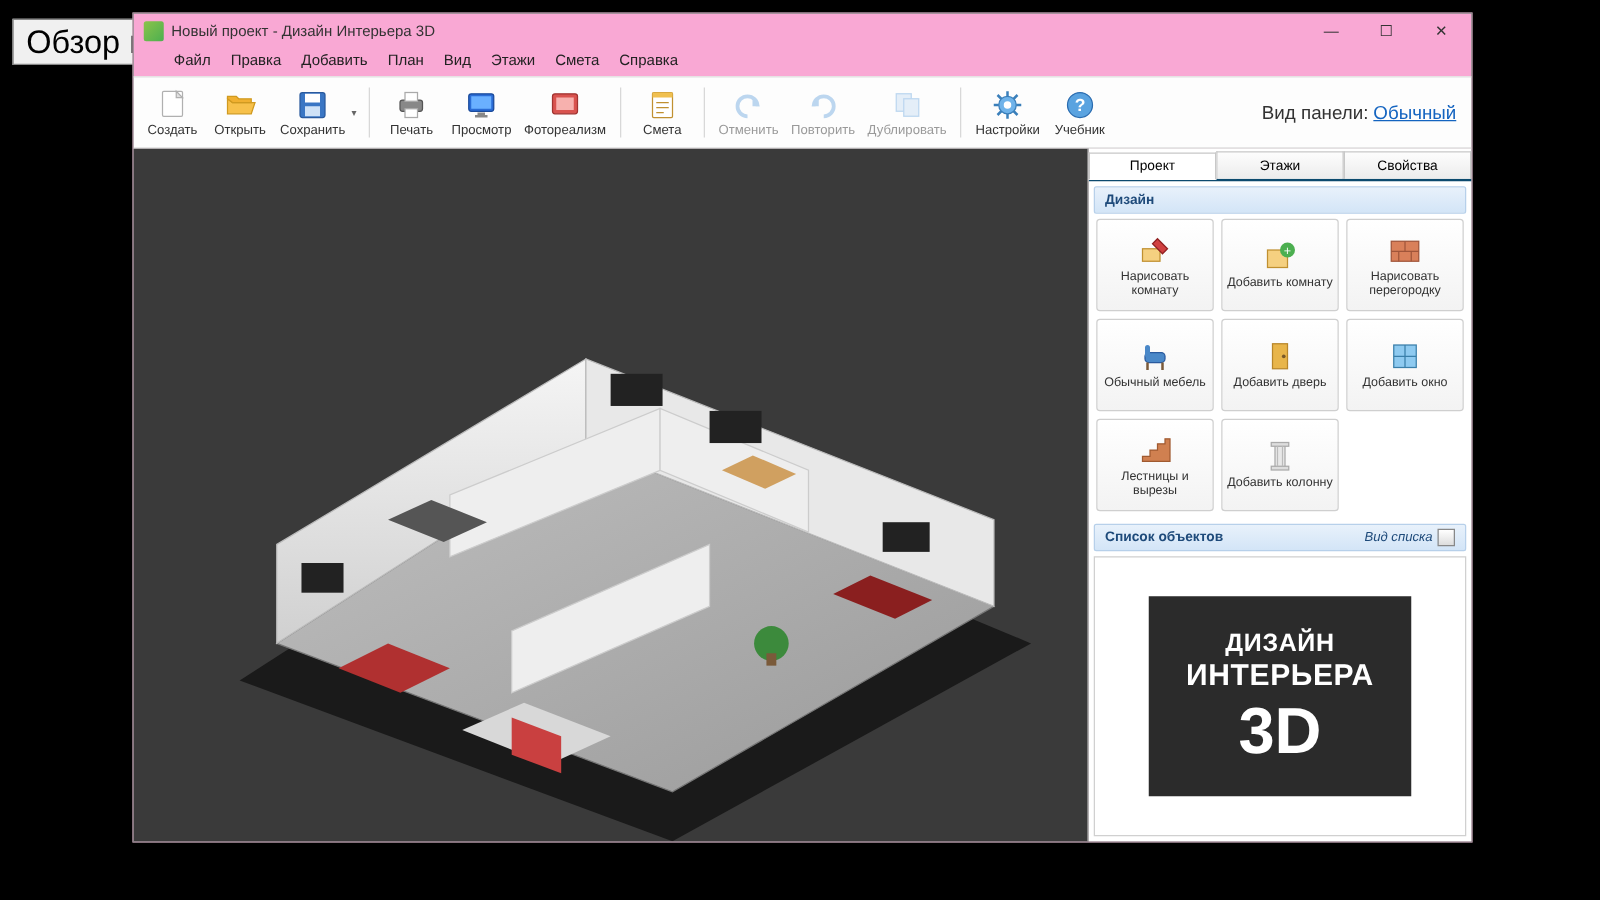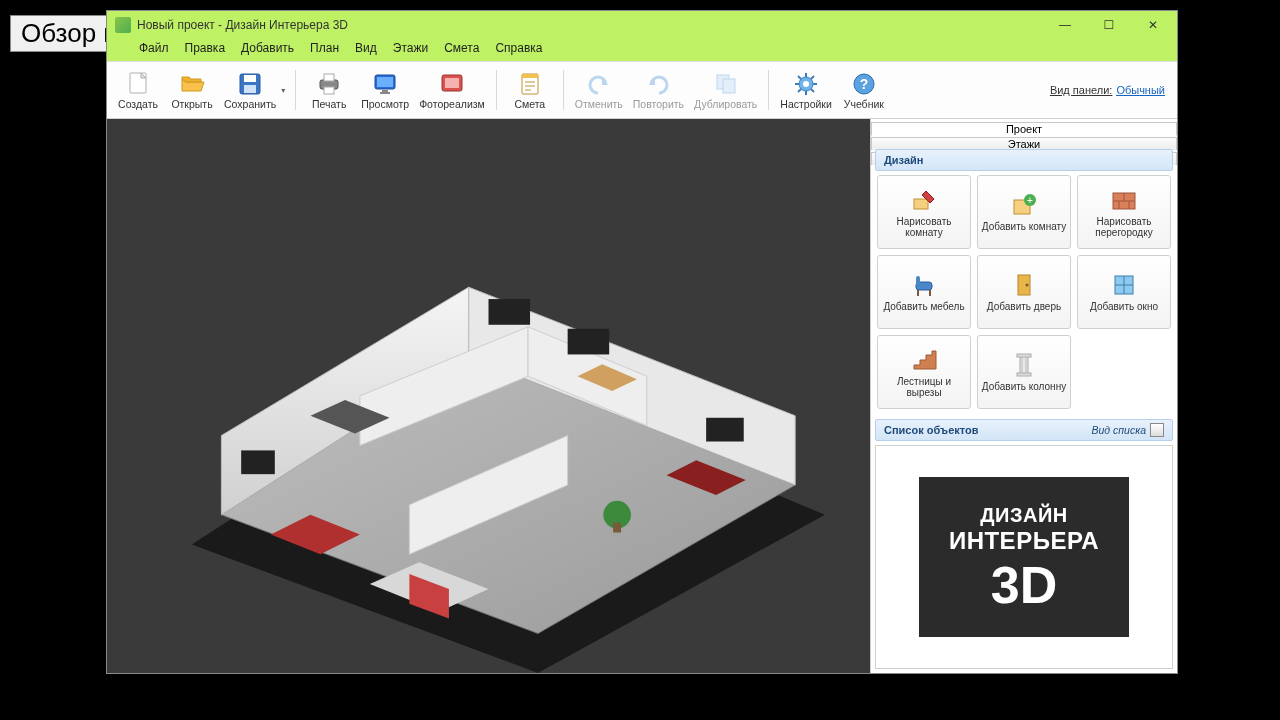--- a/index.html
+++ b/index.html
@@ -4,47 +4,47 @@
 <style>
 * { box-sizing: border-box; margin: 0; padding: 0; font-family: "Segoe UI", Tahoma, sans-serif; }
 html, body { width: 1280px; height: 720px; overflow: hidden; }
 body { background: #000; display: flex; flex-direction: column; }
 .stage { width: 1280px; height: 720px; background: #000; position: relative; }
 .letterbox-top, .letterbox-bottom { background: #000; width: 100%; }
 .letterbox-top { height: 10px; }
 .letterbox-bottom { height: 46px; display: flex; align-items: center; padding-left: 10px; }
 .caption-bar { background: #f0f0f0; border: 1px solid #888; color: #000; font-size: 26px; padding: 2px 10px; font-family: Arial, sans-serif; }
 
-.window { position: absolute; top: 10px; left: 106px; width: 1072px; height: 664px; background: #bef264; border: 1px solid #8a8a8a; display: flex; flex-direction: column; }
+.window { position: absolute; top: 10px; left: 106px; width: 1072px; height: 664px; background: #f9a8d4; border: 1px solid #8a8a8a; display: flex; flex-direction: column; }
 
 .titlebar { height: 28px; display: flex; align-items: center; padding: 0 2px 0 8px; font-size: 12px; color: #333; }
 .titlebar .app-icon { width: 16px; height: 16px; background: linear-gradient(135deg,#8bc34a,#4caf50); border-radius: 2px; margin-right: 6px; }
 .titlebar .title { flex: 1; }
 .titlebar .winbtn { width: 44px; height: 28px; display: flex; align-items: center; justify-content: center; font-size: 12px; color: #333; }
 
 .menubar { height: 22px; display: flex; align-items: flex-start; padding: 0 4px; font-size: 12px; color: #222; margin-left: 20px; }
 .menubar .mitem { padding: 2px 8px; }
 
 .toolbar { height: 58px; border-top: 1px solid #e0e0e0; border-bottom: 1px solid #d0d0d0; display: flex; align-items: stretch; padding: 2px 4px; background: #fdfdfd; }
 .tool { display: flex; flex-direction: column; align-items: center; justify-content: center; min-width: 54px; padding: 2px 4px; font-size: 10.5px; color: #333; border: 1px solid transparent; border-radius: 3px; position: relative; }
 .tool.disabled { color: #9a9a9a; }
 .tool .ticon { width: 28px; height: 26px; display: flex; align-items: center; justify-content: center; margin-bottom: 1px; }
 .tool .drop { position: absolute; right: 0; top: 0; width: 10px; height: 100%; display: flex; align-items: center; justify-content: center; font-size: 8px; color: #666; }
 .toolsep { width: 1px; background: #d8d8d8; margin: 6px 6px; }
-.toolbar-right { margin-left: auto; display: flex; align-items: center; font-size: 11px; color: #333; padding-right: 8px; text-decoration: underline; }
+.toolbar-right { margin-left: auto; display: flex; align-items: center; font-size: 15px; color: #333; padding-right: 8px; }
 .toolbar-right a { color: #1464c0; text-decoration: underline; margin-left: 4px; }
 
 .body { flex: 1; display: flex; min-height: 0; }
 .viewport { flex: 1; background: #3a3a3a; position: relative; overflow: hidden; border-right: 1px solid #ccc; }
 
 .floor3d { position: absolute; inset: 0; display: flex; align-items: center; justify-content: center; }
 .floor3d svg { width: 100%; height: 100%; }
 
 .sidepanel { width: 306px; background: #fff; display: flex; flex-direction: column; }
-.tabs { display: flex; height: 26px; border-bottom: 6px solid #0c4a6e; flex-direction: column; }
+.tabs { display: flex; height: 26px; border-bottom: 2px solid #0c4a6e; }
 .tab { flex: 1; display: flex; align-items: center; justify-content: center; font-size: 11px; border: 1px solid #c8c8c8; border-bottom: none; background: linear-gradient(#fdfdfd,#ececec); margin-top: 2px; }
 .tab.active { background: #fff; border-bottom: 1px solid #fff; position: relative; top: 1px; font-weight: 500; }
 .panel-section-title { background: linear-gradient(#e8f1fb,#d3e5f7); border: 1px solid #b7d0ea; height: 22px; display: flex; align-items: center; padding: 0 8px; font-size: 11px; font-weight: bold; color: #1e4a7a; margin: 4px; border-radius: 2px; }
 .panel-section-title .rightlink { margin-left: auto; font-weight: normal; font-size: 10.5px; color: #1e4a7a; display: flex; align-items: center; gap: 4px; font-style: italic; }
 
 .design-grid { display: grid; grid-template-columns: repeat(3, 1fr); gap: 6px; padding: 0 6px 6px 6px; }
 .dcell { border: 1px solid #cfcfcf; border-radius: 3px; background: linear-gradient(#ffffff,#f3f3f3); height: 74px; display: flex; flex-direction: column; align-items: center; justify-content: center; font-size: 10px; color: #333; text-align: center; line-height: 1.15; padding: 4px 2px; }
 .dcell .dicon { width: 30px; height: 28px; display: flex; align-items: center; justify-content: center; margin-bottom: 2px; }
 
 .objlist { flex: 1; margin: 0 4px 4px 4px; border: 1px solid #d0d0d0; background: #fff; display: flex; align-items: center; justify-content: center; }
@@ -308,21 +308,21 @@
           </div>
           <div class="dcell">
             <div class="dicon">
                 <svg width="28" height="26">
                   <rect x="6" y="10" width="16" height="8" rx="3" fill="#4a88c8" stroke="#2a5a9e"></rect>
                   <rect x="6" y="4" width="4" height="10" rx="2" fill="#4a88c8"></rect>
                   <line x1="8" y1="18" x2="8" y2="24" stroke="#7a5a3a" stroke-width="2"></line>
                   <line x1="20" y1="18" x2="20" y2="24" stroke="#7a5a3a" stroke-width="2"></line>
                 </svg>
               </div>
-            <span>Добавить мебель</span>
+            <span>Обычный мебель</span>
           </div>
           <div class="dcell">
             <div class="dicon">
                 <svg width="28" height="26">
                   <rect x="8" y="3" width="12" height="20" fill="#e8b54a" stroke="#b8862a"></rect>
                   <circle cx="17" cy="13" r="1.5" fill="#7a5a2a"></circle>
                 </svg>
               </div>
             <span>Добавить дверь</span>
           </div>

